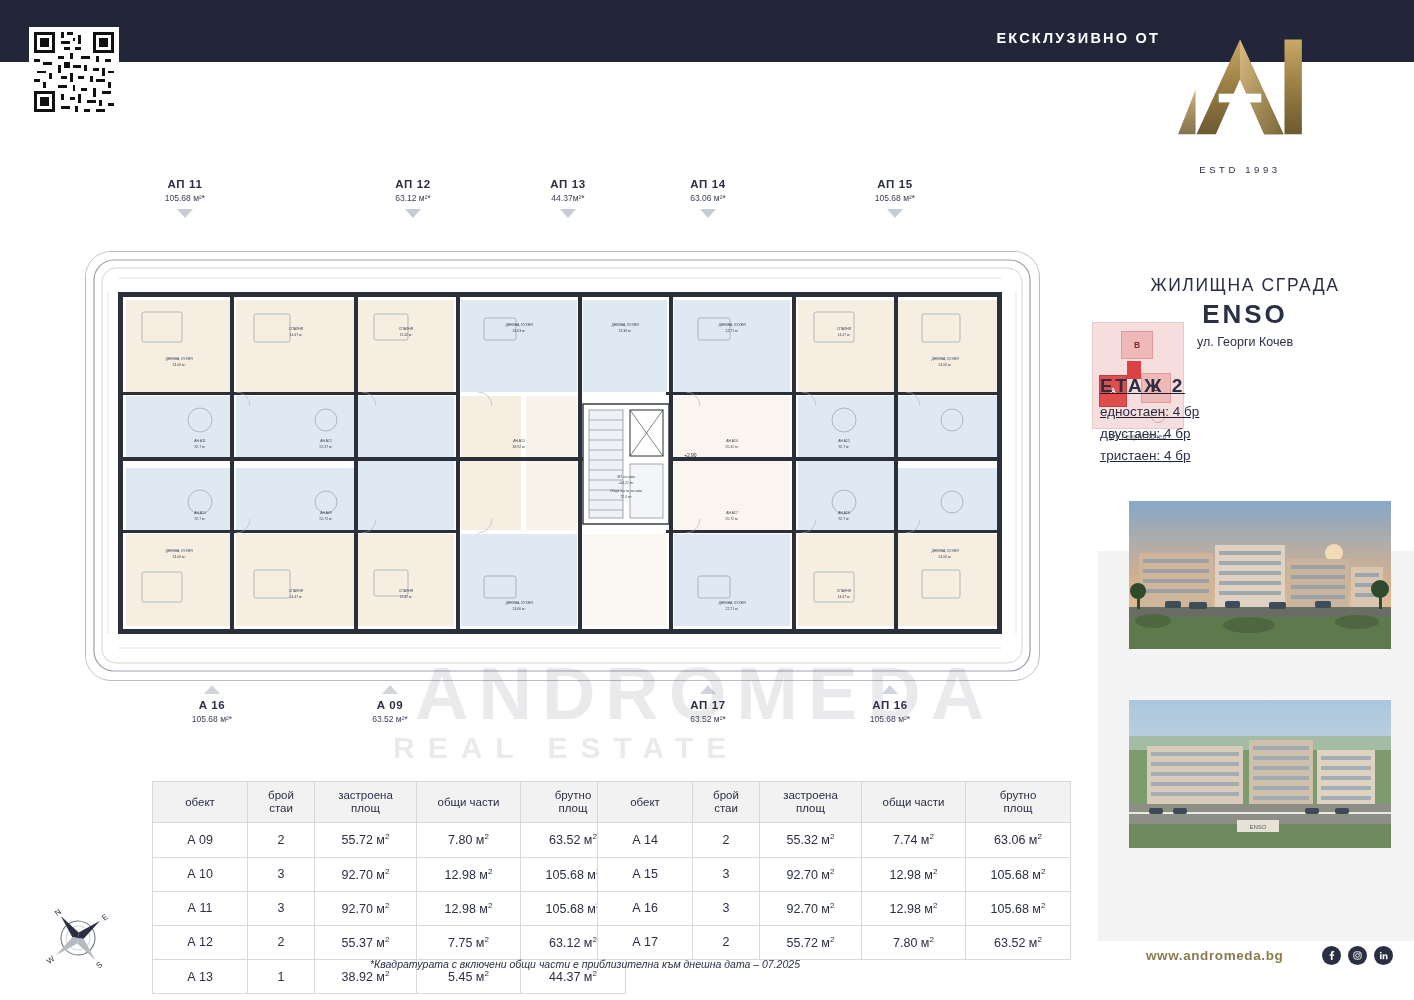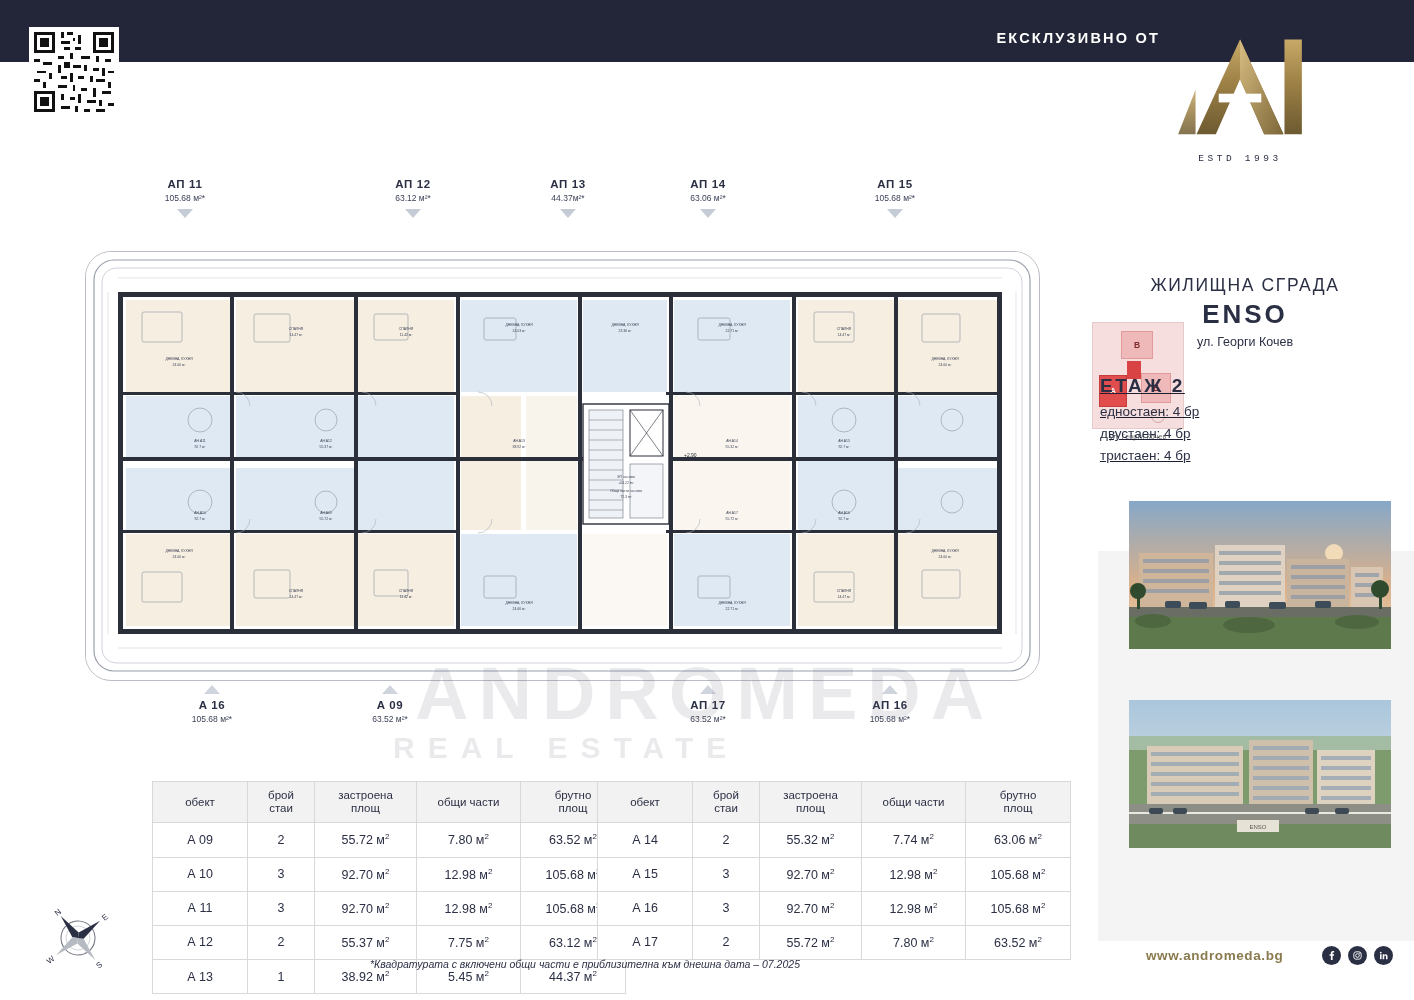--- a/index.html
+++ b/index.html
@@ -29,21 +29,21 @@
   
   .brand{
     position:absolute;left:1095px;top:30px;width:290px;text-align:center;
   }
   .brand .mark{width:100%;height:110px;}
   .brand .name{
     margin-top:6px;font-size:24.5px;font-weight:bold;letter-spacing:3.4px;
     color:#2b2f44;
   }
   .brand .estd{
-    margin-top:9px;font-size:9.5px;letter-spacing:3.6px;color:#2b2f44;font-family:Liberation Mono, monospace;
+    margin-top:20px;font-size:9.5px;letter-spacing:3.6px;color:#2b2f44;
   }
   
   .rinfo{position:absolute;left:1100px;top:275px;width:290px;text-align:center;}
   .rinfo .t1{font-size:17.5px;letter-spacing:1.6px;color:#2b2f44;}
   .rinfo .t2{font-size:26px;font-weight:bold;letter-spacing:3px;color:#2b2f44;margin-top:3px;}
   .rinfo .t3{font-size:12.5px;color:#2b2f44;margin-top:5px;}
   .keyplan{position:absolute;left:1078px;top:322px;width:120px;text-align:center;}
   .keyplan .kbox{position:relative;width:90px;height:105px;margin:0 auto;background:#f6dede;border:1px solid #e6c9c9;}
   .keyplan .blk{position:absolute;background:#f0b9b9;border:1px solid #e09a9a;font-size:8.5px;color:#7d2b2b;display:flex;align-items:center;justify-content:center;font-weight:bold;}
   .keyplan .blkA{left:6px;top:52px;width:26px;height:30px;background:#e14c4c;color:#ffffff;border-color:#c43c3c;}

